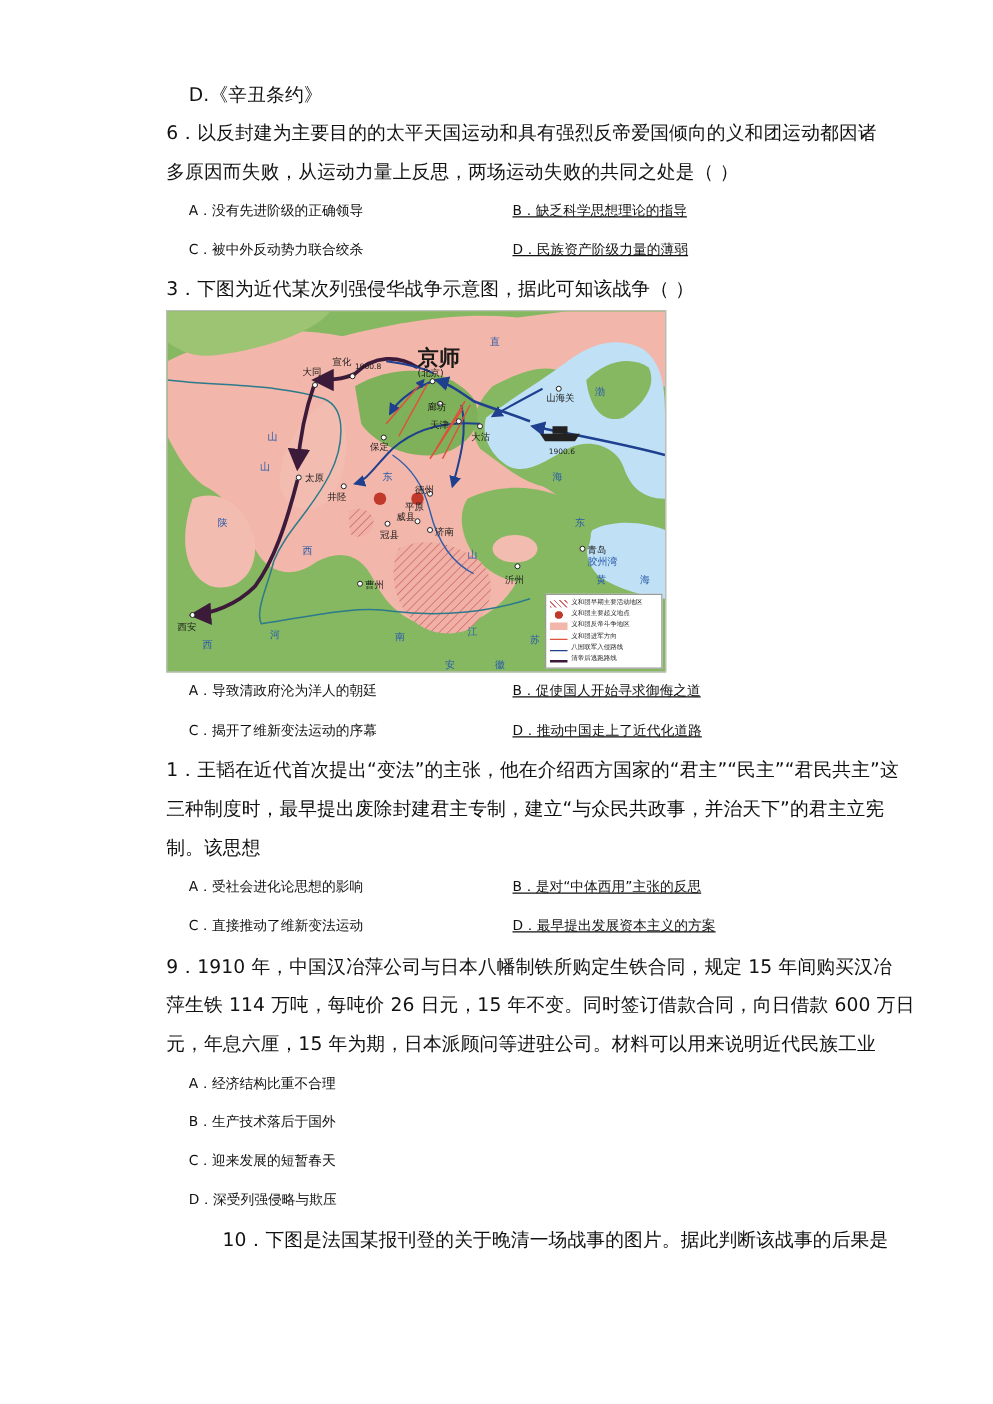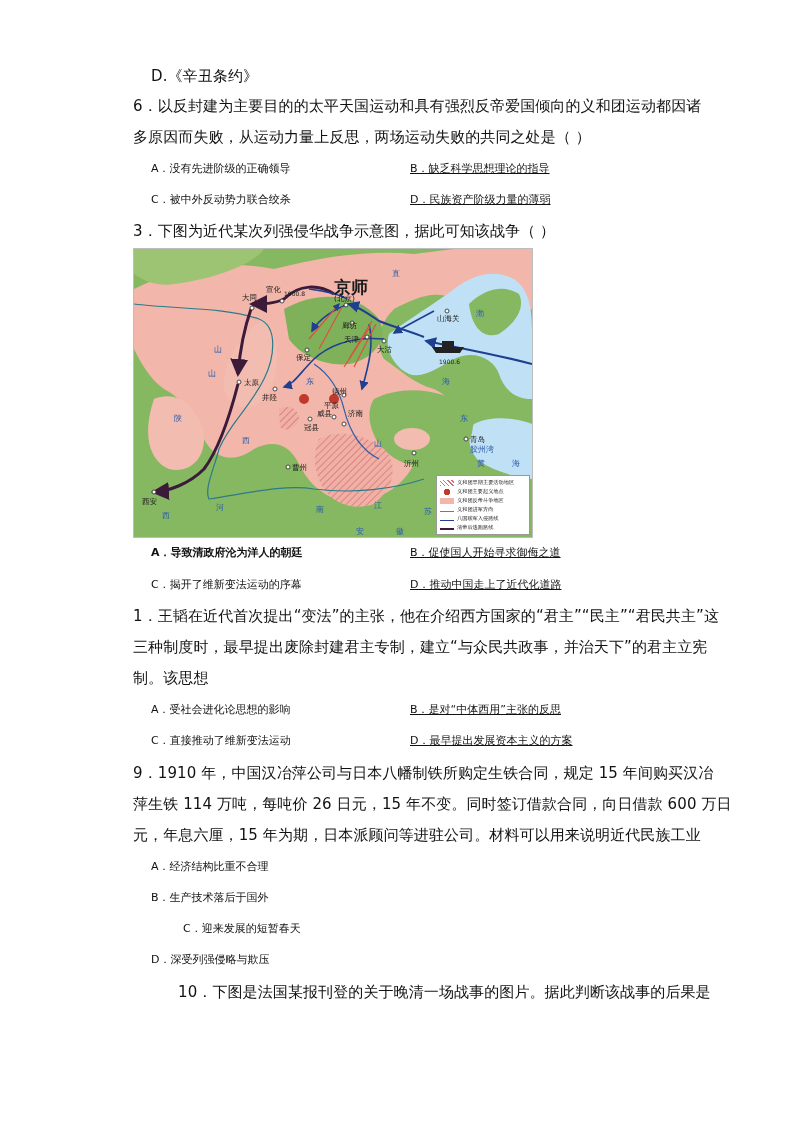--- a/index.html
+++ b/index.html
@@ -128,21 +128,21 @@
   <span class="lbl" style="left:162px; top:104px;">保定</span>
   <span class="lbl" style="left:208px; top:72px;">廊坊</span>
   <span class="lbl" style="left:210px; top:86px;">天津</span>
   <span class="lbl" style="left:243px; top:96px;">大沽</span>
   <span class="lbl" style="left:303px; top:65px;">山海关</span>
   <span class="lbl date" style="left:305px; top:108px;">1900.6</span>
   <span class="lbl" style="left:198px; top:138px;">德州</span>
   <span class="lbl" style="left:155px; top:160px;margin-left:28px;">威县</span>
   <span class="lbl" style="left:190px; top:152px;">平原</span>
   <span class="lbl" style="left:170px; top:174px;">冠县</span>
-  <span class="lbl" style="left:214px; top:160px;">济南</span>
+  <span class="lbl" style="left:214px; top:172px;">济南</span>
   <span class="lbl" style="left:158px; top:214px;">曹州</span>
   <span class="lbl" style="left:270px; top:210px;">沂州</span>
   <span class="lbl" style="left:336px; top:186px;">青岛</span>
   <span class="lbl blue" style="left:336px; top:196px;">胶州湾</span>
   <span class="lbl" style="left:8px; top:248px;">西安</span>
 
   <span class="lbl blue" style="left:258px; top:20px;">直</span>
   <span class="lbl blue" style="left:80px; top:96px;">山</span>
   <span class="lbl blue" style="left:40px; top:165px;">陕</span>
   <span class="lbl blue" style="left:108px; top:187px;">西</span>
@@ -183,34 +183,34 @@
       <span class="sym" style="border-top: 1.5px solid #1f3f8f; height: 0; margin-top: 3px;"></span>
       <span>八国联军入侵路线</span>
     </div>
     <div class="row">
       <span class="sym" style="border-top: 2.5px solid #3b1a3a; height: 0; margin-top: 3px;"></span>
       <span>清帝后逃跑路线</span>
     </div>
   </div>
 </div>
 
-<div class="opt col-a" style="top:543px;font-weight:bold;">A．导致清政府沦为洋人的朝廷</div>
+<div class="opt col-a" style="top:543px;">A．导致清政府沦为洋人的朝廷</div>
 <div class="opt col-b" style="top:543px;">B．促使国人开始寻求御侮之道</div>
 <div class="opt col-a" style="top:575px;">C．揭开了维新变法运动的序幕</div>
 <div class="opt col-b" style="top:575px;">D．推动中国走上了近代化道路</div>
 
 <div class="line" style="top:606px;">1．王韬在近代首次提出“变法”的主张，他在介绍西方国家的“君主”“民主”“君民共主”这</div>
 <div class="line" style="top:637px;">三种制度时，最早提出废除封建君主专制，建立“与众民共政事，并治天下”的君主立宪</div>
 <div class="line" style="top:668px;">制。该思想</div>
 <div class="opt col-a" style="top:700px;">A．受社会进化论思想的影响</div>
 <div class="opt col-b" style="top:700px;">B．是对“中体西用”主张的反思</div>
 <div class="opt col-a" style="top:731px;">C．直接推动了维新变法运动</div>
 <div class="opt col-b" style="top:731px;">D．最早提出发展资本主义的方案</div>
 
 <div class="line" style="top:763px;">9．1910 年，中国汉冶萍公司与日本八幡制铁所购定生铁合同，规定 15 年间购买汉冶</div>
 <div class="line" style="top:794px;">萍生铁 114 万吨，每吨价 26 日元，15 年不变。同时签订借款合同，向日借款 600 万日</div>
 <div class="line" style="top:825px;">元，年息六厘，15 年为期，日本派顾问等进驻公司。材料可以用来说明近代民族工业</div>
 <div class="opt col-a" style="top:857px;">A．经济结构比重不合理</div>
 <div class="opt col-a" style="top:888px;">B．生产技术落后于国外</div>
-<div class="opt col-a" style="top:919px;margin-left:32px;">C．迎来发展的短暂春天</div>
+<div class="opt col-a" style="top:919px;">C．迎来发展的短暂春天</div>
 <div class="opt col-a" style="top:950px;">D．深受列强侵略与欺压</div>
 
 <div class="line" style="top:982px;margin-left:45px;">10．下图是法国某报刊登的关于晚清一场战事的图片。据此判断该战事的后果是</div>
 
 </body></html>

